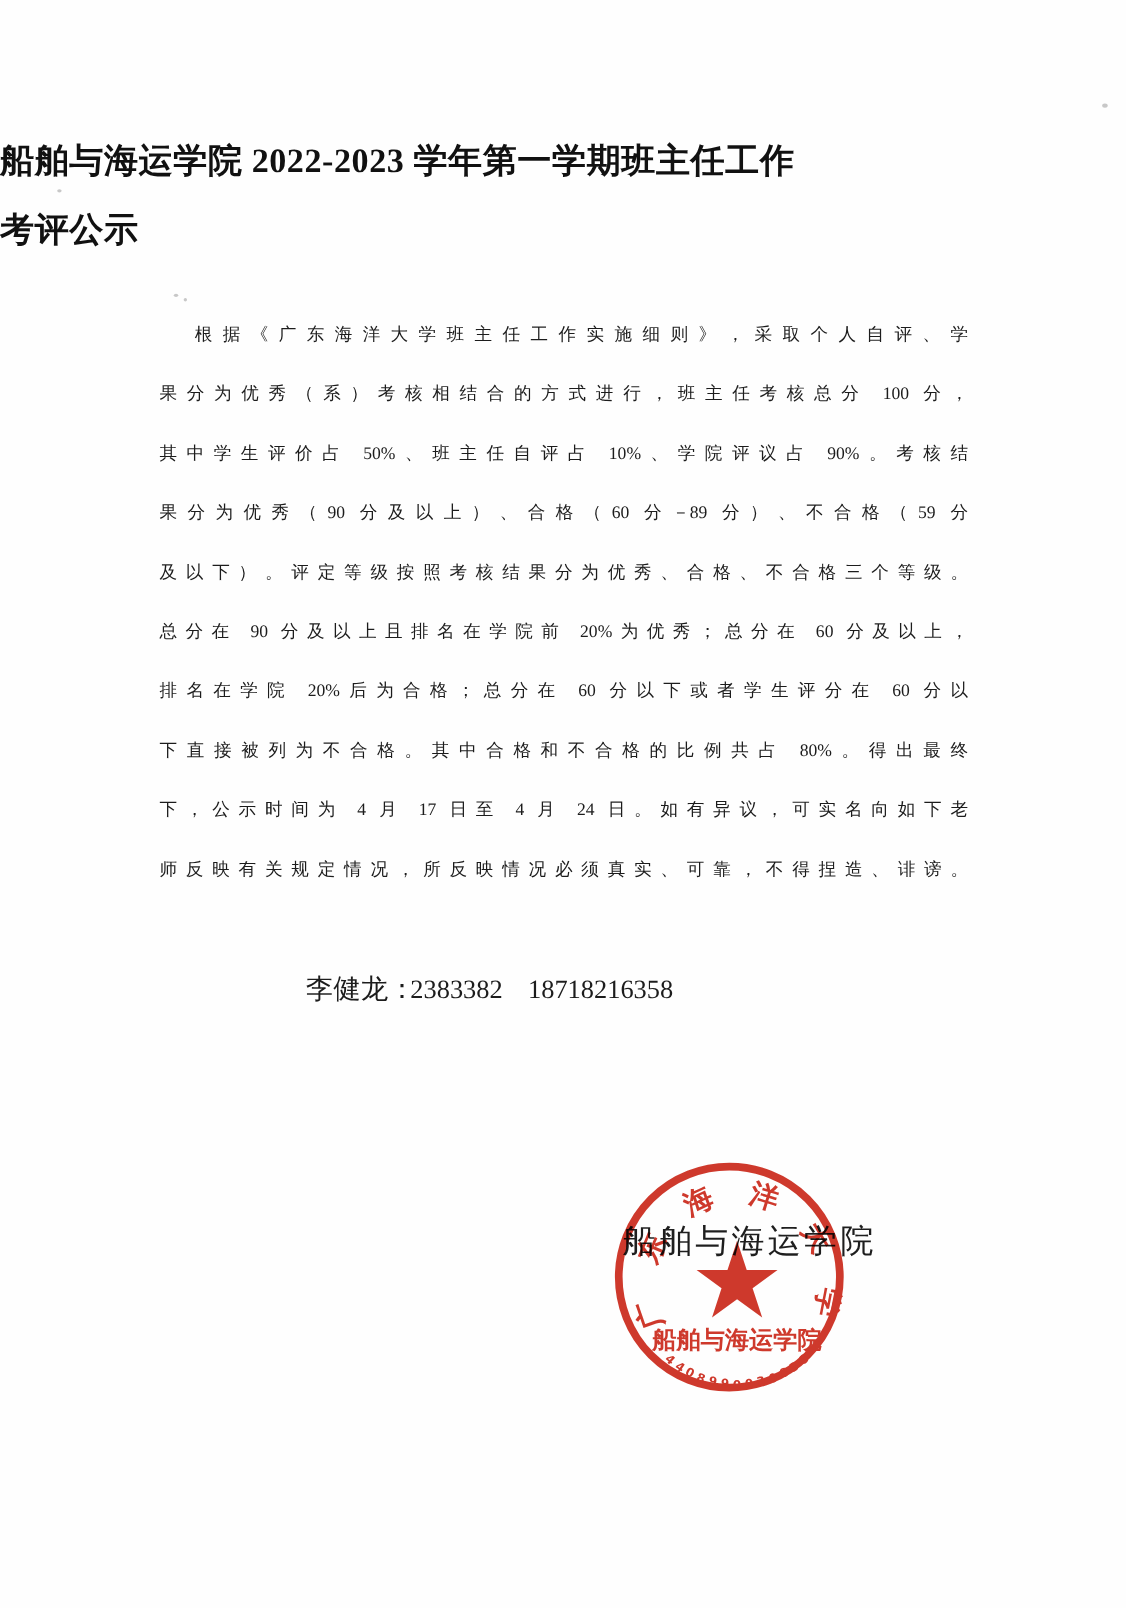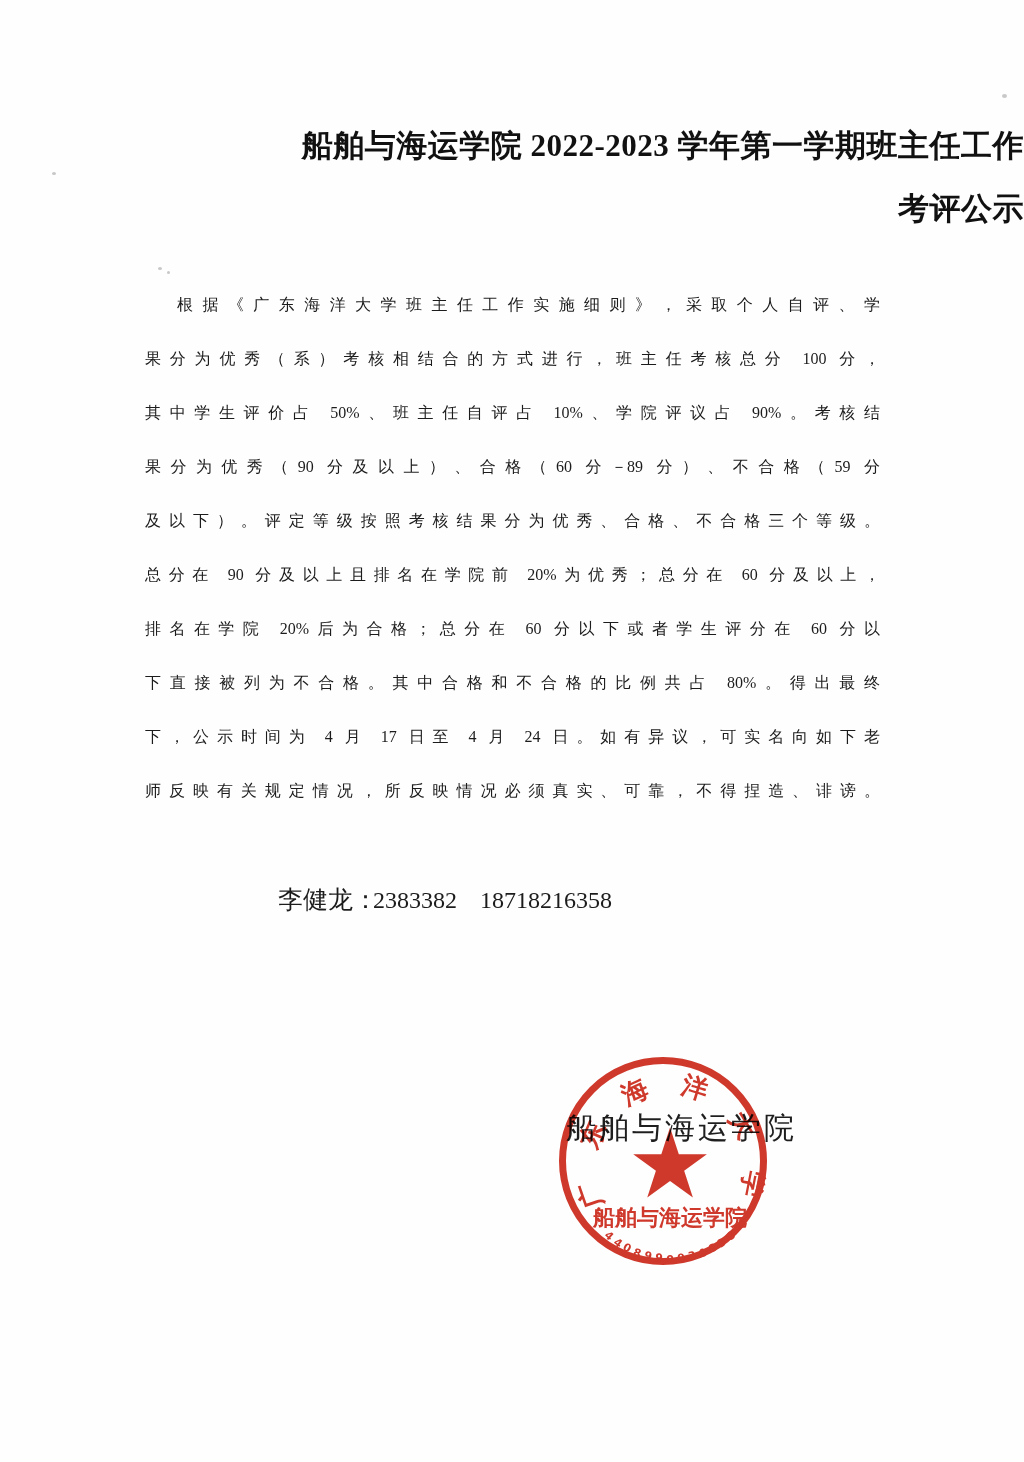--- a/index.html
+++ b/index.html
@@ -6,21 +6,21 @@
   .page{
     position:relative;
     width:1024px;height:1462px;
     background:#fefefe;
     overflow:hidden;
     font-family:"Liberation Serif","DejaVu Serif",serif;
     color:#222;
   }
   .title{
     position:absolute;top:114px;left:0;width:1024px;
-    text-align:right;
+    text-align:left;
     font-size:31px;font-weight:bold;
     line-height:63px;
     color:#111;
     letter-spacing:0.5px;
   }
   .body-text{
     position:absolute;top:278px;left:145px;width:735px;
     font-size:16px;line-height:54px;
     color:#1c1c1c;
   }

